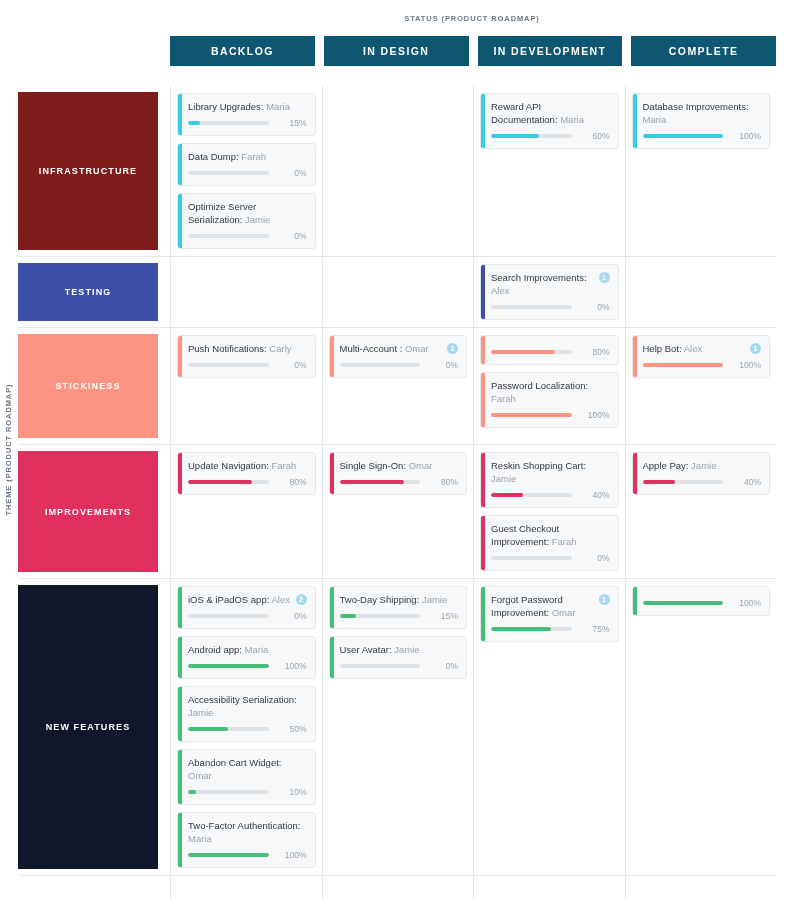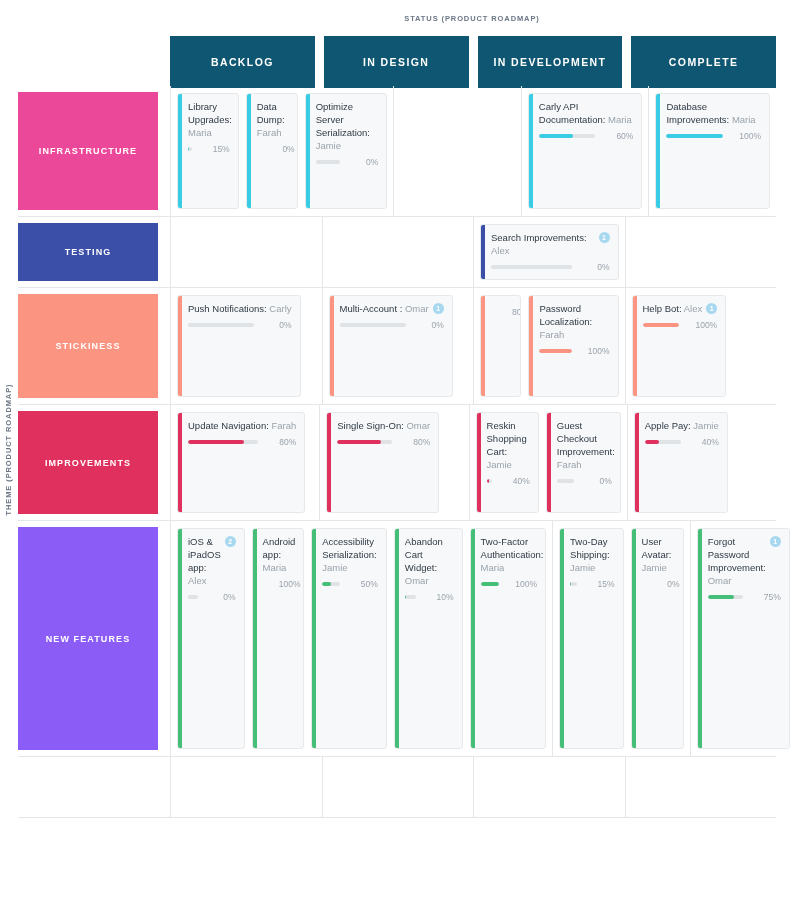--- a/index.html
+++ b/index.html
@@ -49,21 +49,21 @@
     color: #6b7785;
     font-weight: 700;
   }
 
   
   .col-headers {
     position: absolute;
     left: 170px;
     top: 36px;
     width: 606px;
-    height: 52px;
+    height: 30px;
     display: flex;
     gap: 9px;
   }
   .col-header {
     flex: 1;
     background: #0e5671;
     color: #ffffff;
     display: flex;
     align-items: center;
     justify-content: center;
@@ -109,21 +109,21 @@
   .lanes {
     flex: 1;
     display: flex;
   }
   .lane {
     flex: 1;
     border-left: 1px solid #e3e7ea;
     padding: 7px 6px 7px 6px;
     min-height: 60px;
     display: flex;
-    flex-direction: row;
+    flex-direction: column;
     gap: 7px;
   }
 
   
   .card {
     position: relative;
     background: #f7f8f9;
     border: 1px solid #e6e9ec;
     border-radius: 3px;
     padding: 6px 8px 7px 10px;
@@ -200,21 +200,21 @@
   <div class="col-headers">
       <div class="col-header">BACKLOG</div>
       <div class="col-header">IN DESIGN</div>
       <div class="col-header">IN DEVELOPMENT</div>
       <div class="col-header">COMPLETE</div>
     </div>
 
   <div class="grid">
       <div class="row" style="min-height: 131px;">
         <div class="row-label-cell">
-          <div class="row-label" style="background: #ec4899;">INFRASTRUCTURE</div>
+          <div class="row-label" style="background: #7f1d1d;">INFRASTRUCTURE</div>
         </div>
         <div class="lanes">
           <div class="lane">
             <div class="card">
               <div class="card-accent" style="background: rgb(56, 205, 228);"></div>
               <div class="card-head">
                 <div class="card-text"><span class="card-title">Library Upgrades:</span> <span class="card-owner">Maria</span></div>
               </div>
               <div class="progress-row">
                 <div class="track">
@@ -246,21 +246,21 @@
                 </div>
                 <div class="pct">0%</div>
               </div>
             </div>
           </div>
           <div class="lane"></div>
           <div class="lane">
             <div class="card">
               <div class="card-accent" style="background: rgb(56, 205, 228);"></div>
               <div class="card-head">
-                <div class="card-text"><span class="card-title">Carly API Documentation:</span> <span class="card-owner">Maria</span></div>
+                <div class="card-text"><span class="card-title">Reward API Documentation:</span> <span class="card-owner">Maria</span></div>
               </div>
               <div class="progress-row">
                 <div class="track">
                   <div class="fill" style="width: 60%; background: rgb(56, 205, 228);"></div>
                 </div>
                 <div class="pct">60%</div>
               </div>
             </div>
           </div>
           <div class="lane">
@@ -448,21 +448,21 @@
                   <div class="fill" style="width: 40%; background: rgb(224, 49, 94);"></div>
                 </div>
                 <div class="pct">40%</div>
               </div>
             </div>
           </div>
         </div>
       </div>
       <div class="row" style="min-height: 236px;">
         <div class="row-label-cell">
-          <div class="row-label" style="background: #8b5cf6;">NEW FEATURES</div>
+          <div class="row-label" style="background: #0f172a;">NEW FEATURES</div>
         </div>
         <div class="lanes">
           <div class="lane">
             <div class="card">
               <div class="card-accent" style="background: rgb(69, 190, 119);"></div>
               <div class="card-head">
                 <div class="card-text"><span class="card-title">iOS &amp; iPadOS app:</span> <span class="card-owner">Alex</span></div>
                 <div class="badge">2</div>
               </div>
               <div class="progress-row">

